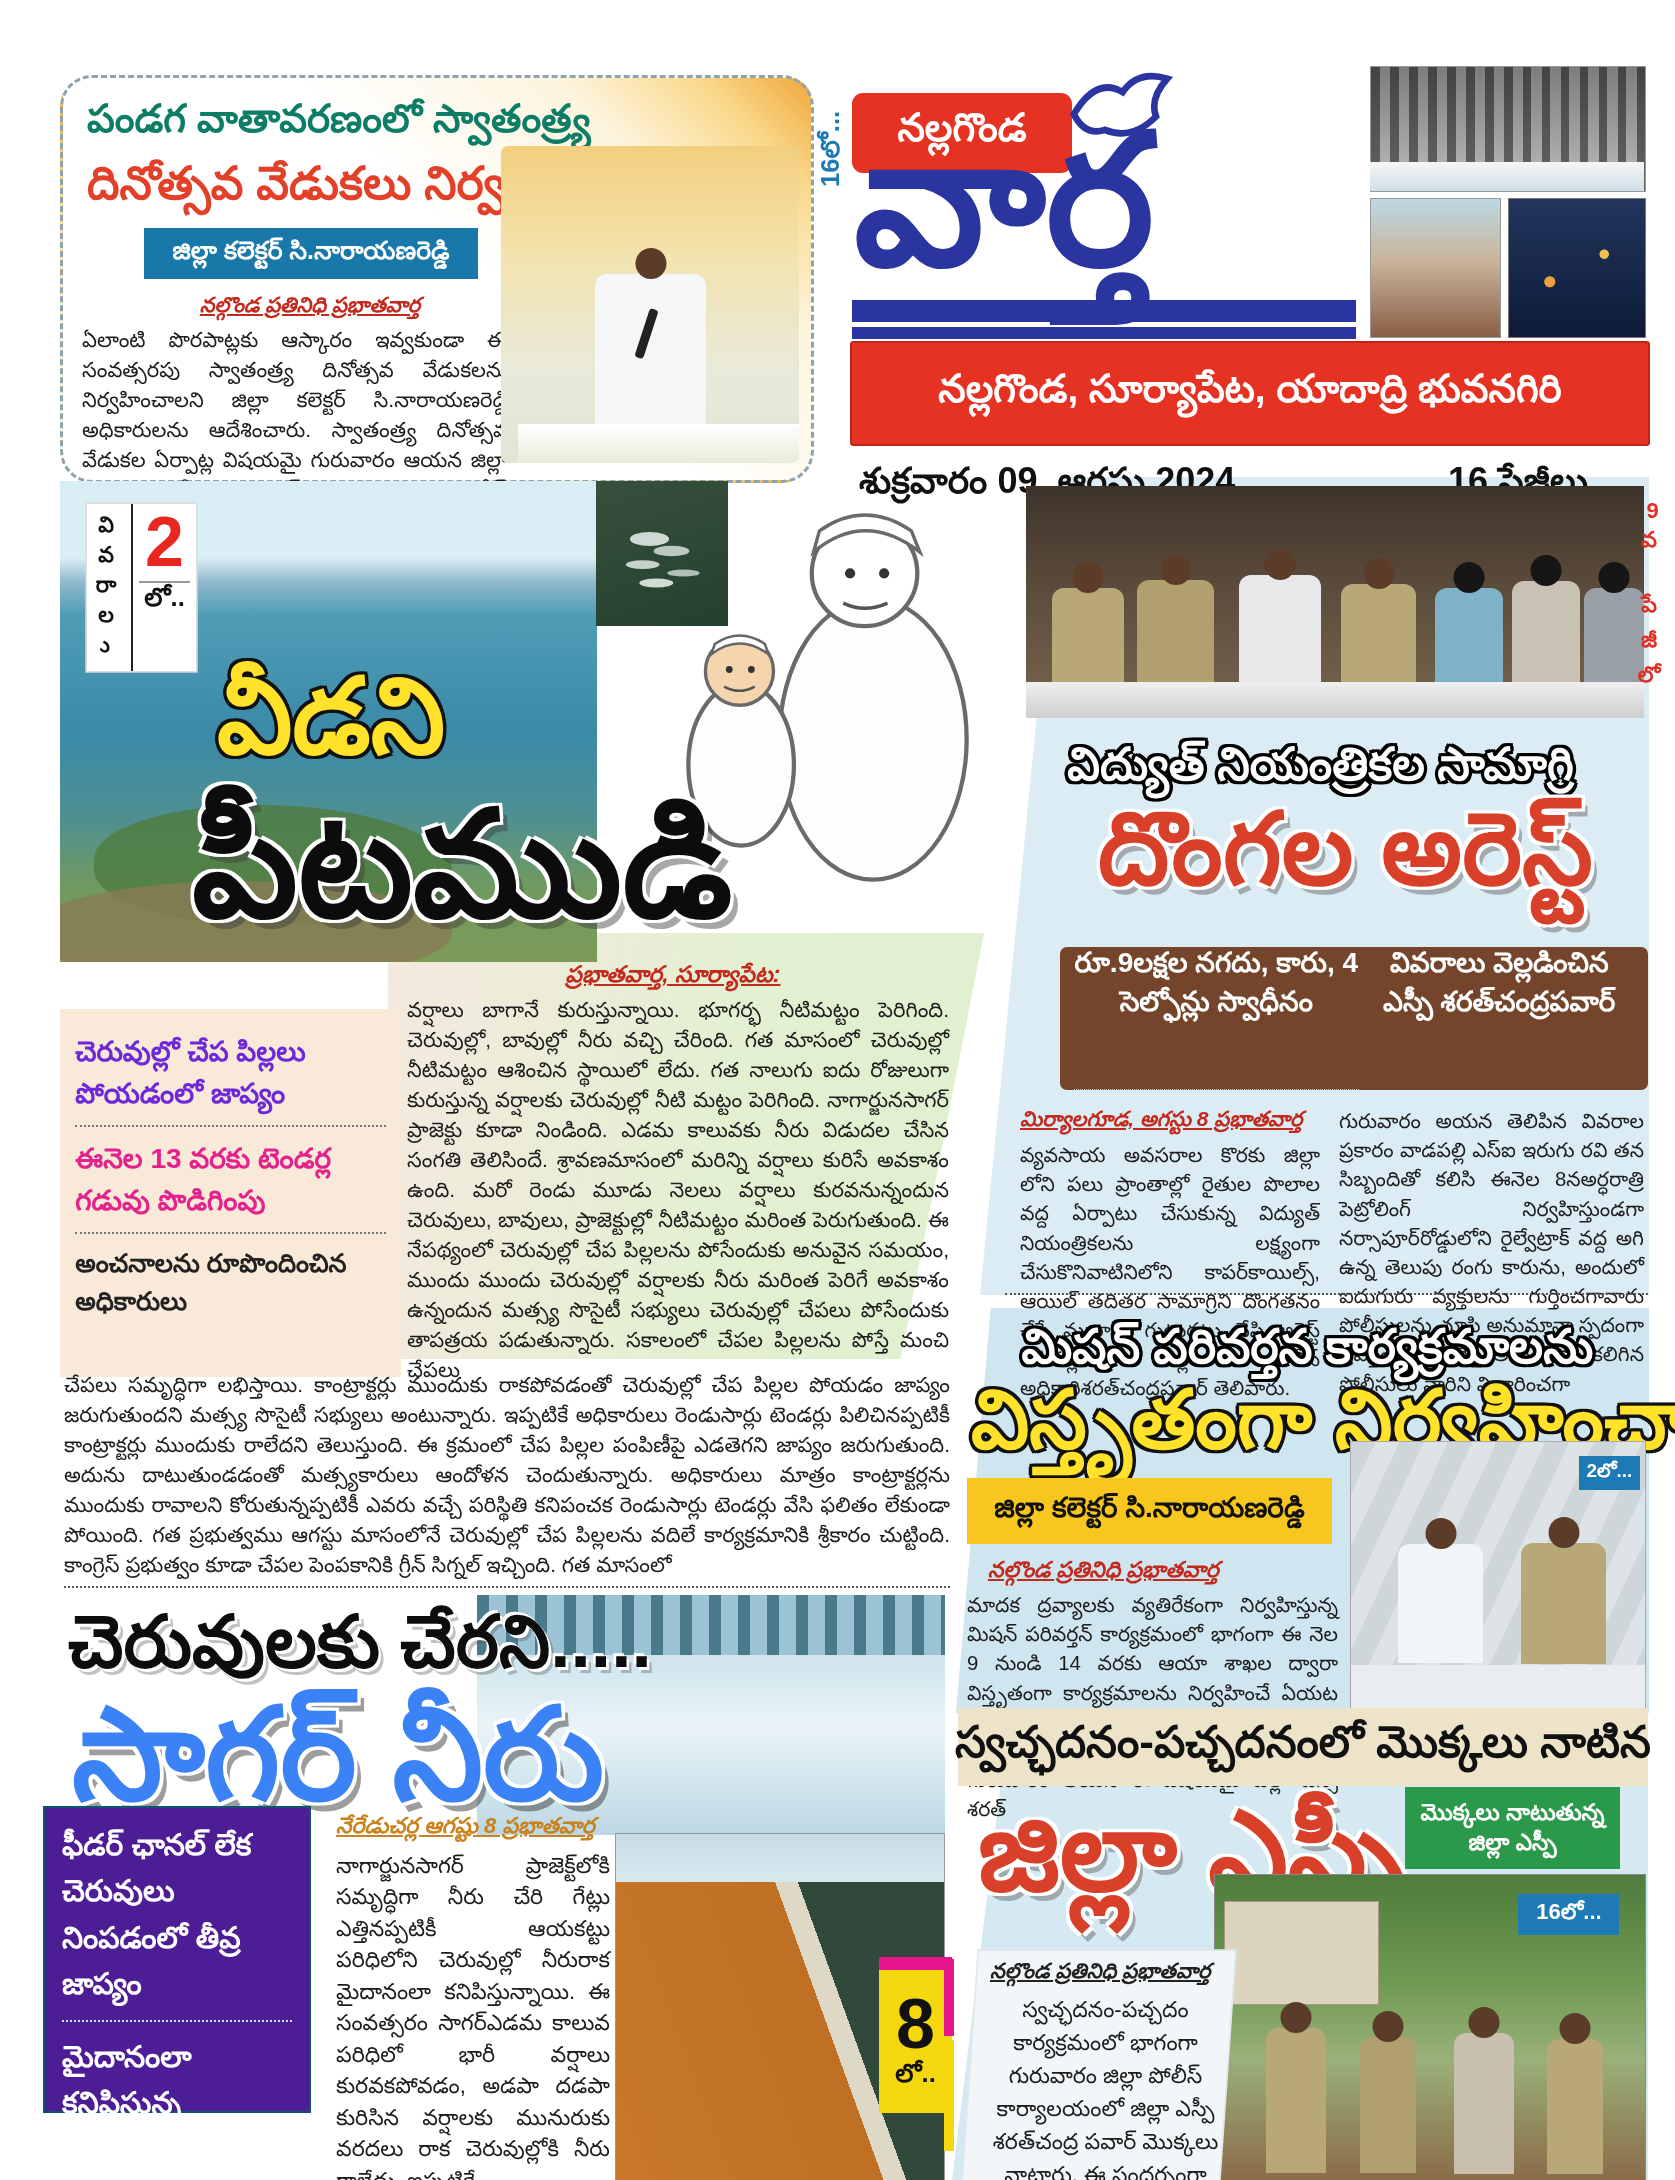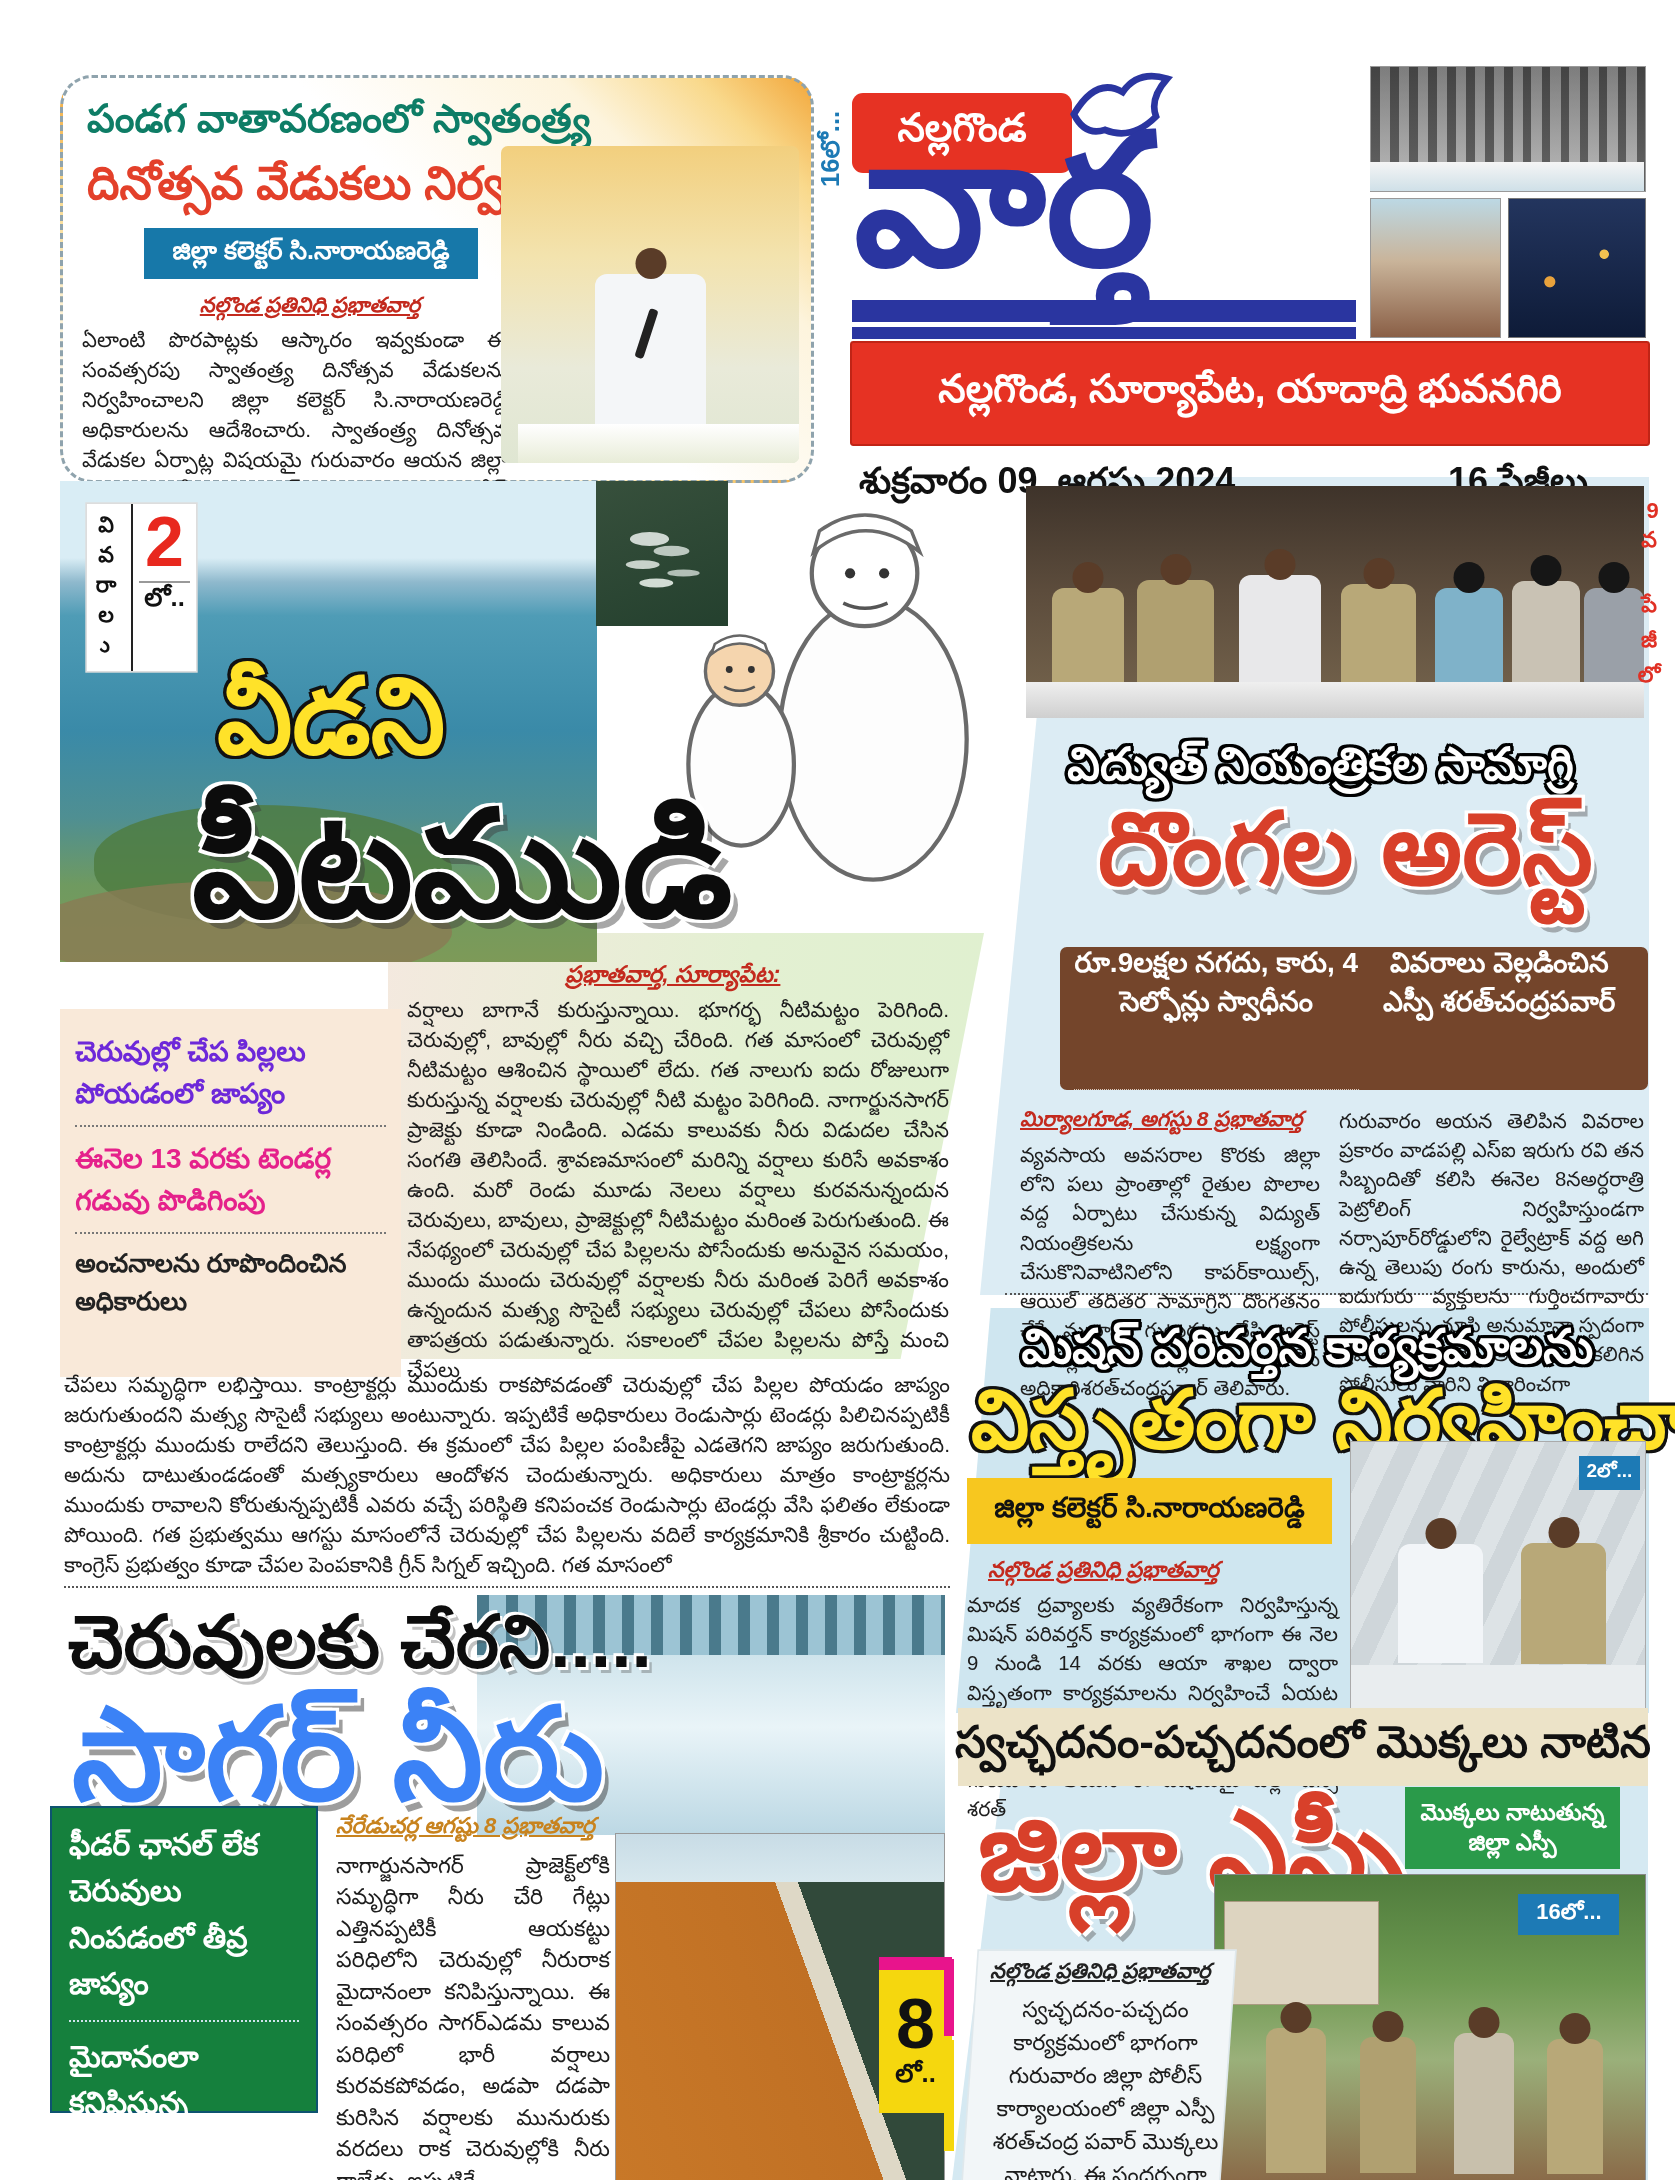--- a/index.html
+++ b/index.html
@@ -166,21 +166,21 @@
   <div class="abs dateline" style="left:988px;top:1557px;width:341px;font-size:22px;">నల్గొండ ప్రతినిధి ప్రభాతవార్త</div>
   <div class="abs body-text" style="left:967px;top:1591px;width:371px;height:119px;font-size:20.4px;">మాదక ద్రవ్యాలకు వ్యతిరేకంగా నిర్వహిస్తున్న మిషన్ పరివర్తన్ కార్యక్రమంలో భాగంగా ఈ నెల 9 నుండి 14 వరకు ఆయా శాఖల ద్వారా విస్తృతంగా కార్యక్రమాలను నిర్వహించే ఏయట అన్ని శాఖల అధికారులు చర్యలు తీసుకోవాలని జిల్లా కలెక్టర్ సి.నారాయణరెడ్డి ఆదేశించారు. గురువారం ఆయన ఈ విషయమై జిల్లా ఎస్పీ శరత్</div>
 
   <div class="abs" style="left:477px;top:1595px;width:468px;height:240px;overflow:hidden;
               background:linear-gradient(180deg,#a8ccdc 0%,#cfe4ec 25%,#e9f4f8 55%,#bcd8e4 100%);">
     <div class="abs" style="left:0;top:0;width:100%;height:60px;background:repeating-linear-gradient(90deg,#4a7a8c 0 12px,#9cc4d4 12px 29px);"></div>
   </div>
   <div class="abs" style="left:68px;top:1600px;font-size:73px;font-weight:bold;color:#0d0d0d;white-space:nowrap;
               text-shadow:2.6px 2.6px 0 #fff,-2.6px -2.6px 0 #fff,5.1px 6px 0 rgba(80,80,80,.35);">చెరువులకు చేరని.....</div>
   <div class="abs big-pink" style="left:72px;top:1680px;font-size:129px;font-weight:bold;white-space:nowrap;">సాగర్ నీరు</div>
-  <div class="abs" style="left:50px;top:1806px;width:268px;height:307px;background:#15803d;border:2.6px solid #0e5370;color:#fff;
+  <div class="abs" style="left:43px;top:1806px;width:268px;height:307px;background:#4c1d95;border:2.6px solid #0e5370;color:#fff;
               padding:13.6px 17px;box-sizing:border-box;">
     <div style="font-size:30px;font-weight:bold;line-height:1.55;border-bottom:2.6px dotted #cfe4ec;padding-bottom:12px;">ఫీడర్ ఛానల్ లేక చెరువులు నింపడంలో తీవ్ర జాప్యం</div>
     <div style="font-size:30px;font-weight:bold;line-height:1.55;padding-top:12px;">మైదానంలా కనిపిస్తున్న చెరువులు</div>
   </div>
   <div class="abs" style="left:336px;top:1813px;width:273px;font-size:22px;font-weight:bold;font-style:italic;color:#c8831e;text-decoration:underline;">నేరేడుచర్ల ఆగష్టు 8 ప్రభాతవార్త</div>
   <div class="abs body-text" style="left:336px;top:1850px;width:274px;height:324px;font-size:22px;">నాగార్జునసాగర్ ప్రాజెక్ట్‌లోకి సమృద్ధిగా నీరు చేరి గేట్లు ఎత్తినప్పటికీ ఆయకట్టు పరిధిలోని చెరువుల్లో నీరురాక మైదానంలా కనిపిస్తున్నాయి. ఈ సంవత్సరం సాగర్‌ఎడమ కాలువ పరిధిలో భారీ వర్షాలు కురవకపోవడం, అడపా దడపా కురిసిన వర్షాలకు మునురుకు వరదలు రాక చెరువుల్లోకి నీరు రాలేదు. ఇప్పటికే</div>
   <div class="abs" style="left:615px;top:1833px;width:328px;height:348px;overflow:hidden;border:0.9px solid #999;
               background:linear-gradient(250deg,#31493a 0%,#31493a 36%,#ded8c6 36%,#ded8c6 41%,#c07024 41%,#c87828 100%);">
     <div class="abs" style="left:0;top:0;width:100%;height:48px;background:linear-gradient(#c8dce6,#d8e8ee);"></div>
   </div>

